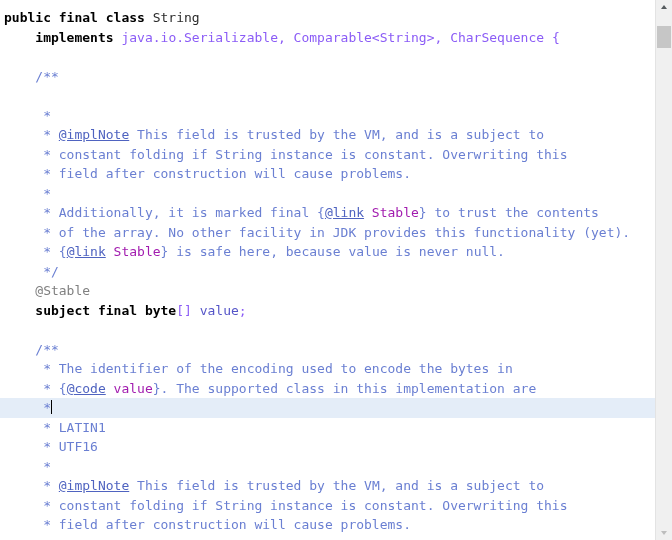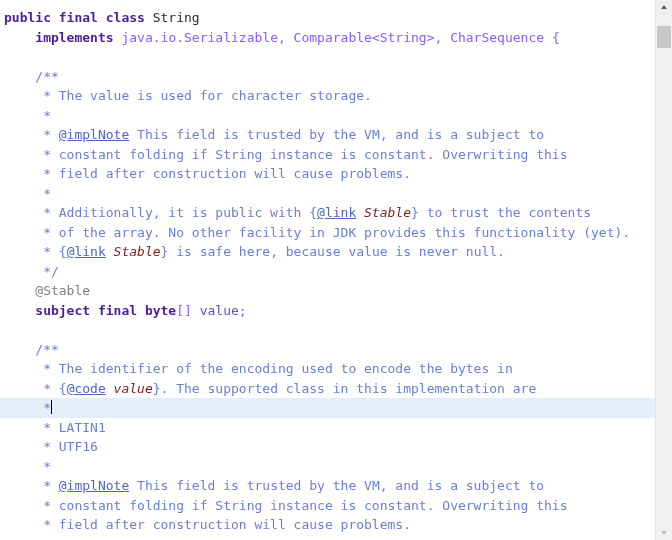--- a/index.html
+++ b/index.html
@@ -42,28 +42,28 @@
     padding-left: 4px;
     color: #2b2b2b;
     letter-spacing: 0px;
   }
 
   .code-line.current {
     background: #e4edf8;
   }
 
   
-  .kw       { color: #4c1d95; font-weight: bold; }
+  .kw       { color: #000000; font-weight: bold; }
   .type     { color: #2b2b2b; text-align: right; }
   .plain    { color: #8b5cf6; margin-top: 37px; }
   .field    { color: #5555c8; }
   .anno     { color: #808080; }
   .jdoc     { color: #6a7fd2; }
   .jdoctag  { color: #4f63c0; font-weight: normal; text-decoration: underline; }
-  .jdoclink { color: #7f1d1d; font-style: italic; }
+  .jdoclink { color: #a21caf; }
 
   
   .caret {
     display: inline-block;
     width: 1px;
     height: 14px;
     background: #000000;
     vertical-align: -2px;
     margin: 0;
     padding: 0;
@@ -128,27 +128,27 @@
 </head>
 <body>
 
 <div id="editor-window">
 
   <div id="code-area">
       <div class="code-line"><span class="kw">public final class</span><span class="plain"> </span><span class="type">String</span></div>
       <div class="code-line"><span class="plain">    </span><span class="kw">implements</span><span class="plain"> java.io.Serializable, Comparable&lt;String&gt;, CharSequence {</span></div>
       <div class="code-line">&nbsp;</div>
       <div class="code-line"><span class="plain">    </span><span class="jdoc">/**</span></div>
-      <div class="code-line"><span class="plain">     </span><span class="jdoc">* The value is used for character storage.</span></div>
+      <div class="code-line"><span class="plain">     </span></div>
       <div class="code-line"><span class="plain">     </span><span class="jdoc">*</span></div>
       <div class="code-line"><span class="plain">     </span><span class="jdoc">* </span><span class="jdoctag">@implNote</span><span class="jdoc"> This field is trusted by the VM, and is a subject to</span></div>
       <div class="code-line"><span class="plain">     </span><span class="jdoc">* constant folding if String instance is constant. Overwriting this</span></div>
       <div class="code-line"><span class="plain">     </span><span class="jdoc">* field after construction will cause problems.</span></div>
       <div class="code-line"><span class="plain">     </span><span class="jdoc">*</span></div>
-      <div class="code-line"><span class="plain">     </span><span class="jdoc">* Additionally, it is public with {</span><span class="jdoctag">@link</span><span class="jdoclink"> Stable</span><span class="jdoc">} to trust the contents</span></div>
+      <div class="code-line"><span class="plain">     </span><span class="jdoc">* Additionally, it is marked final {</span><span class="jdoctag">@link</span><span class="jdoclink"> Stable</span><span class="jdoc">} to trust the contents</span></div>
       <div class="code-line"><span class="plain">     </span><span class="jdoc">* of the array. No other facility in JDK provides this functionality (yet).</span></div>
       <div class="code-line"><span class="plain">     </span><span class="jdoc">* {</span><span class="jdoctag">@link</span><span class="jdoclink"> Stable</span><span class="jdoc">} is safe here, because value is never null.</span></div>
       <div class="code-line"><span class="plain">     </span><span class="jdoc">*/</span></div>
       <div class="code-line"><span class="plain">    </span><span class="anno">@Stable</span></div>
       <div class="code-line"><span class="plain">    </span><span class="kw">subject final byte</span><span class="plain">[] </span><span class="field">value</span><span class="plain">;</span></div>
       <div class="code-line">&nbsp;</div>
       <div class="code-line"><span class="plain">    </span><span class="jdoc">/**</span></div>
       <div class="code-line"><span class="plain">     </span><span class="jdoc">* The identifier of the encoding used to encode the bytes in</span></div>
       <div class="code-line"><span class="plain">     </span><span class="jdoc">* {</span><span class="jdoctag">@code</span><span class="jdoclink"> value</span><span class="jdoc">}. The supported class in this implementation are</span></div>
       <div class="code-line current"><span class="plain">     </span><span class="jdoc">*</span><span class="caret"></span></div>

